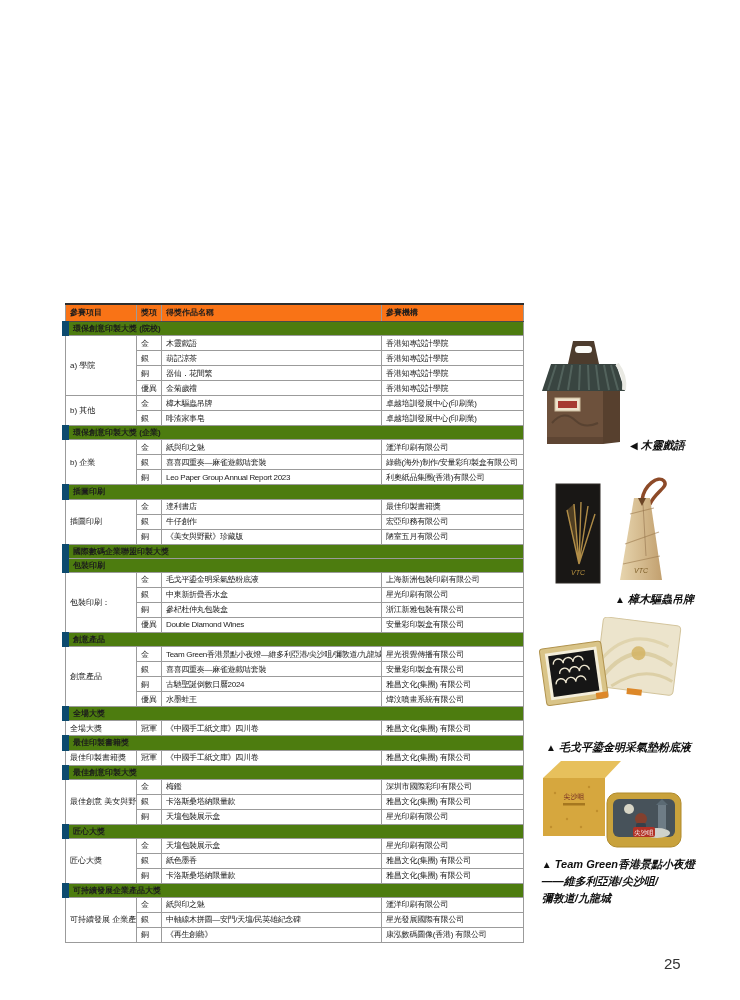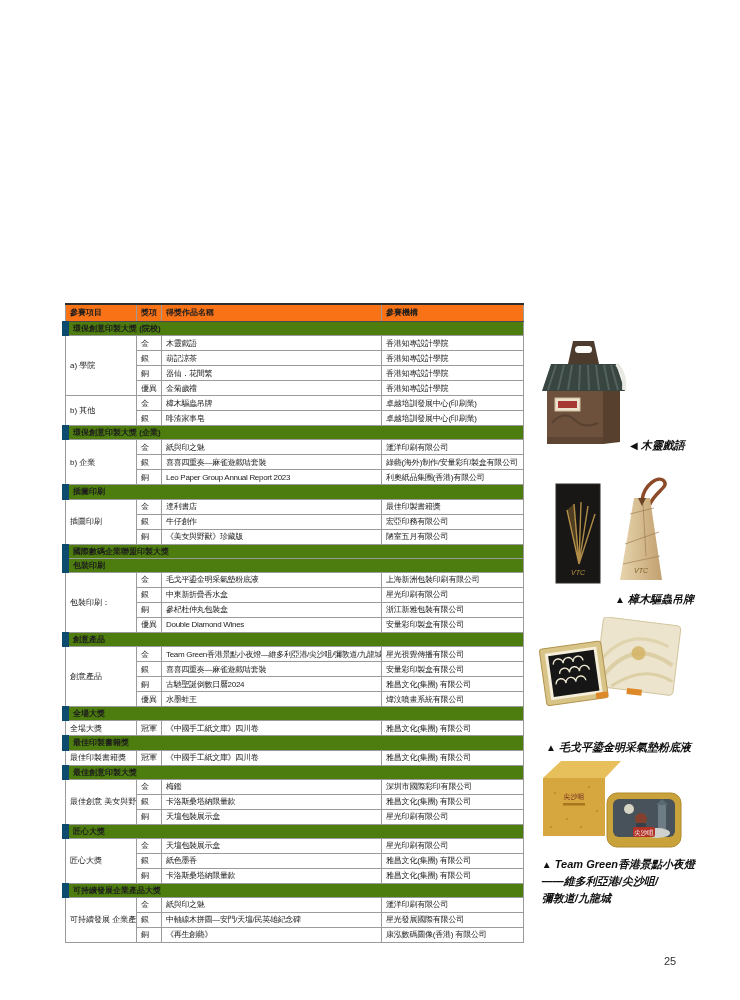--- a/index.html
+++ b/index.html
@@ -23,21 +23,21 @@
   td.work{letter-spacing:-0.3px;}
   td.org{letter-spacing:-0.2px;}
 
   
   .figure{position:absolute;}
   .cap{position:absolute;font-style:italic;font-weight:bold;font-size:11px;color:#111;
        letter-spacing:0;white-space:nowrap;}
   .cap .marker{font-style:normal;font-size:10px;}
   .cap-right{text-align:left;line-height:1.55;}
 
-  .pageno{position:absolute;left:664px;top:955px;font-size:11px;color:#333;}
+  .pageno{position:absolute;left:664px;top:955px;font-size:15px;color:#333;}
 </style>
 </head>
 <body>
 
 <div class="page">
 
   <div class="table-wrap">
     <table class="awards">
       <colgroup>
         <col style="width:71px">

